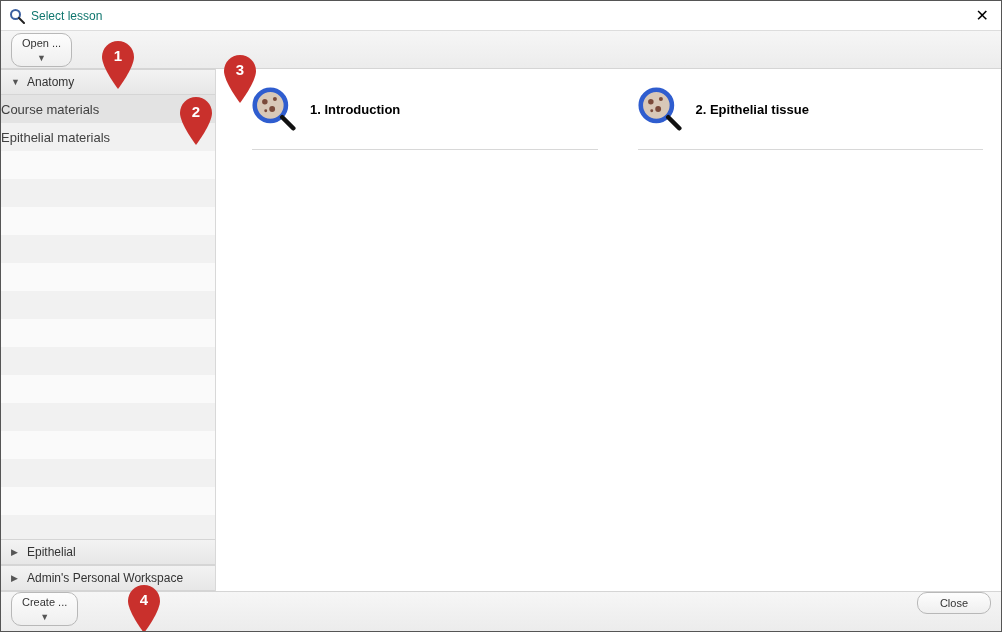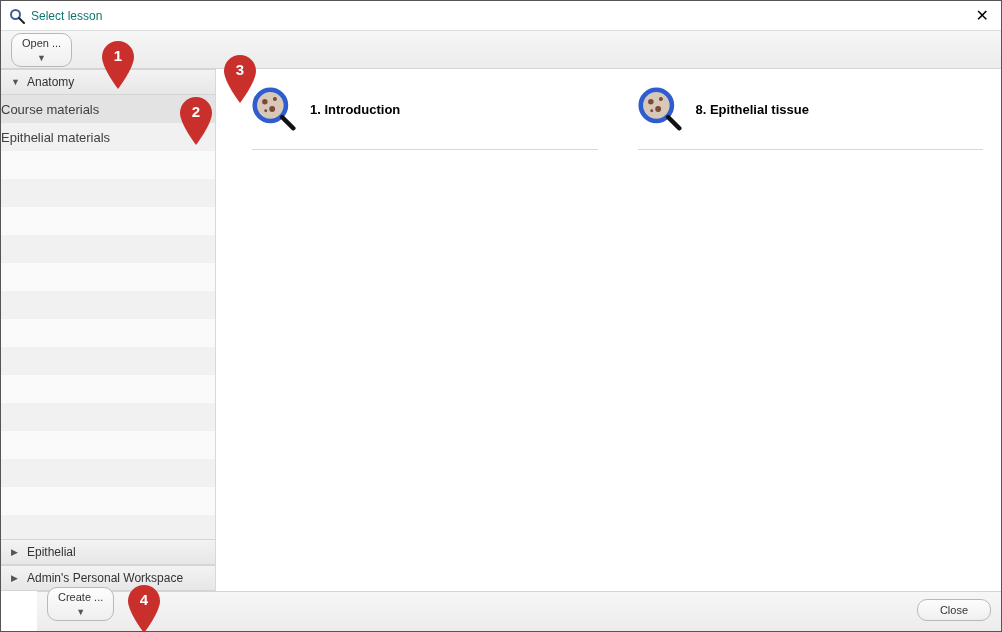--- a/index.html
+++ b/index.html
@@ -31,21 +31,21 @@
   .acc-body .row.selected { background: #e3e3e3; }
 
   
   .content { flex: 1; padding: 10px 18px 10px 36px; overflow-y: auto; position: relative; }
   .lesson-grid { display: grid; grid-template-columns: 1fr 1fr; column-gap: 40px; row-gap: 30px; }
   .lesson-card { display: flex; align-items: center; gap: 14px; border-bottom: 1px solid #d8d8d8; padding-bottom: 18px; padding-top: 8px; cursor: pointer; }
   .lesson-icon { width: 44px; height: 44px; position: relative; flex-shrink: 0; }
   .lesson-title { font-size: 13px; font-weight: 700; color: #000; }
 
   
-  .footer { height: 40px; display: flex; align-items: flex-end; padding: 10px 10px; background: linear-gradient(#f6f6f6, #ececec); border-top: 1px solid #d5d5d5; margin-left: 36px; }
+  .footer { height: 40px; display: flex; align-items: flex-start; padding: 0 10px; background: linear-gradient(#f6f6f6, #ececec); border-top: 1px solid #d5d5d5; }
 
   
   .pin { position: absolute; width: 34px; height: 48px; z-index: 50; pointer-events: none; }
   .pin svg { width: 100%; height: 100%; }
   .pin .num { position: absolute; top: 6px; left: 0; width: 34px; text-align: center; color: #fff; font-weight: 700; font-size: 15px; }
 
   
   .mag-svg { width: 100%; height: 100%; }
 </style>
 </head>
@@ -129,21 +129,21 @@
         <span class="lesson-icon">
           <svg class="mag-svg" viewBox="0 0 48 48">
               <circle cx="20" cy="20" r="17" fill="#d8c8b8" stroke="#2f5dcf" stroke-width="5"></circle>
               <circle cx="14" cy="16" r="3" fill="#7a4a3a"></circle>
               <circle cx="25" cy="13" r="2.2" fill="#7a4a3a"></circle>
               <circle cx="22" cy="24" r="3.2" fill="#7a4a3a"></circle>
               <circle cx="15" cy="26" r="1.6" fill="#7a4a3a"></circle>
               <line x1="33" y1="33" x2="45" y2="45" stroke="#111" stroke-width="5" stroke-linecap="round"></line>
             </svg>
         </span>
-        <span class="lesson-title">8. Epithelial tissue</span>
+        <span class="lesson-title">2. Epithelial tissue</span>
       </div>
     </div>
   </div>
 </div>
 
 <div class="footer">
   <button class="btn">
     <span>Create ...</span>
     <span class="caret">▼</span>
   </button>

